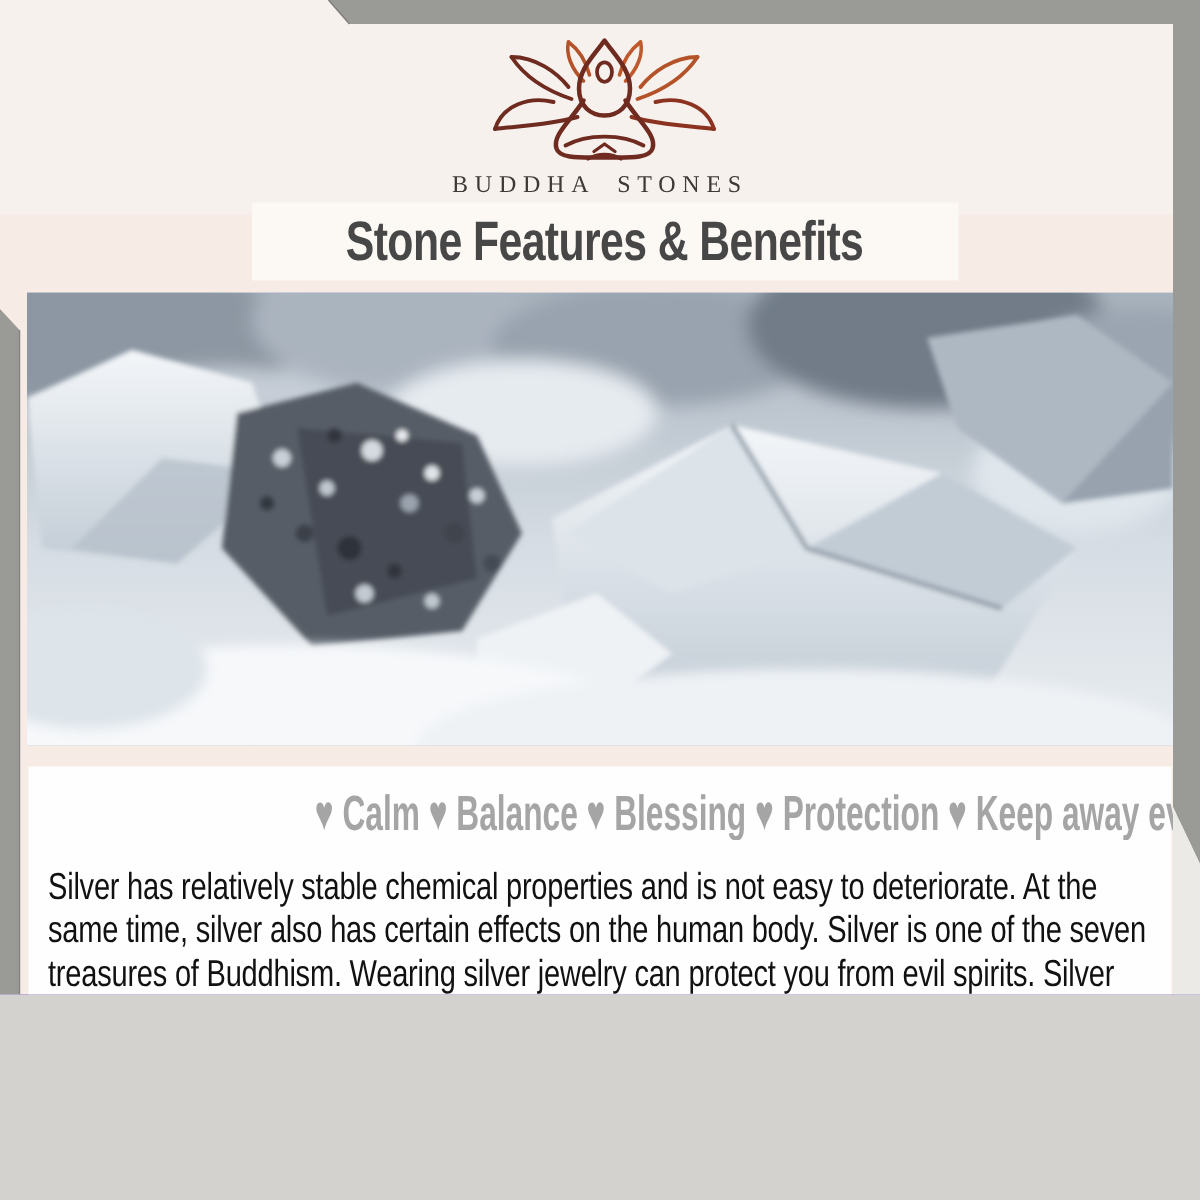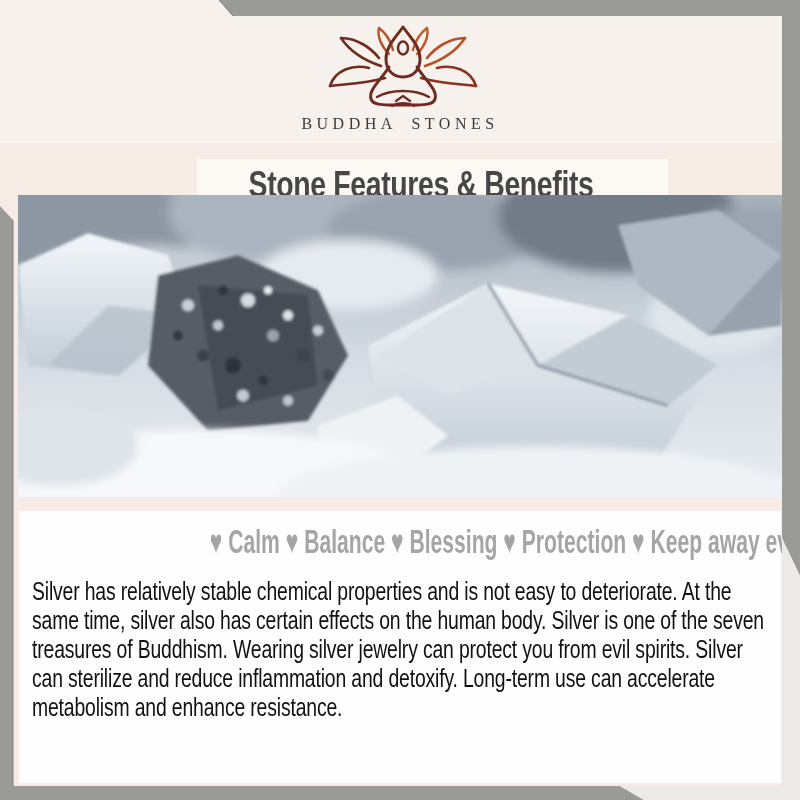--- a/index.html
+++ b/index.html
@@ -1,29 +1,29 @@
 <!DOCTYPE html>
 <html><head>
 <meta charset="utf-8">
 <style>
   html,body{margin:0;padding:0;background:#d4d2cf;}
-  .page{position:relative;width:800px;height:800px;overflow:hidden;
+  .page{position:relative;width:800px;height:663px;overflow:hidden;
         background:#6d28d9;font-family:"Liberation Sans",sans-serif;}
   .card{position:absolute;inset:0;background:#f7ebe5;}
 
   
   .logo-section{position:absolute;left:0;top:0;width:100%;height:143px;background:#f6f1ec;}
   .lotus{position:absolute;left:calc(50% + 3px);top:22px;transform:translateX(-50%);}
   .brand-name{position:absolute;left:0;top:115px;width:100%;text-align:center;
               font-family:"Liberation Serif",serif;font-size:16px;letter-spacing:4.5px;
               word-spacing:7px;color:#3e3936;}
 
   
-  .title-band{position:absolute;left:168px;top:159px;width:471px;height:52px;
-              background:#fcf8f4;line-height:52px;margin-left:29px;}
+  .title-band{position:absolute;left:168px;top:135px;width:471px;height:52px;
+              background:#fcf8f4;text-align:center;line-height:52px;}
   .title-text{display:inline-block;white-space:nowrap;transform:scaleX(0.77);
               transform-origin:center;font-size:37px;font-weight:bold;color:#474747;
               letter-spacing:-0.5px;}
 
   
   .photo{position:absolute;left:18px;top:195px;width:764px;height:302px;overflow:hidden;
          background:#c3ccd5;}
   .photo-badge{position:absolute;left:2px;top:253px;width:178px;height:41px;
                background:rgba(125,127,126,0.92);
                clip-path:polygon(0 0,89% 0,100% 100%,0 100%);}

